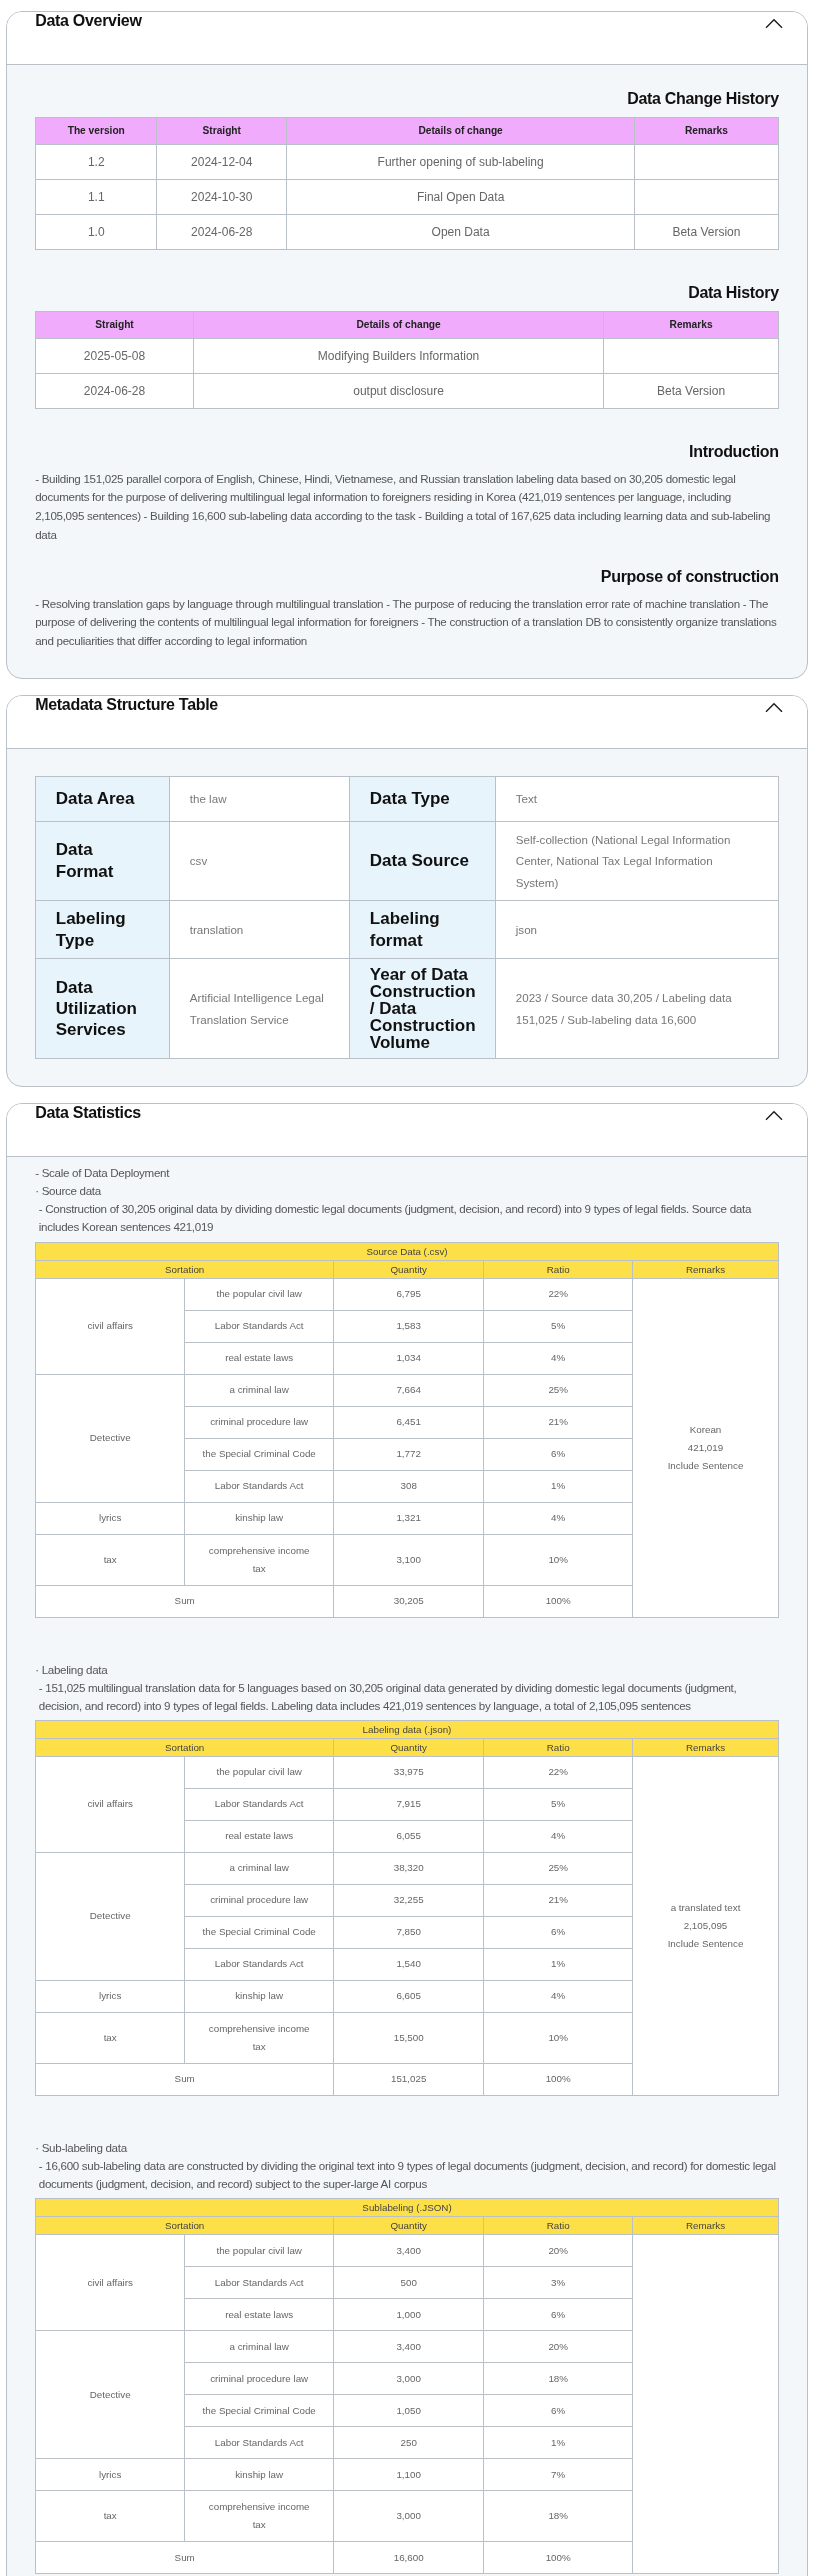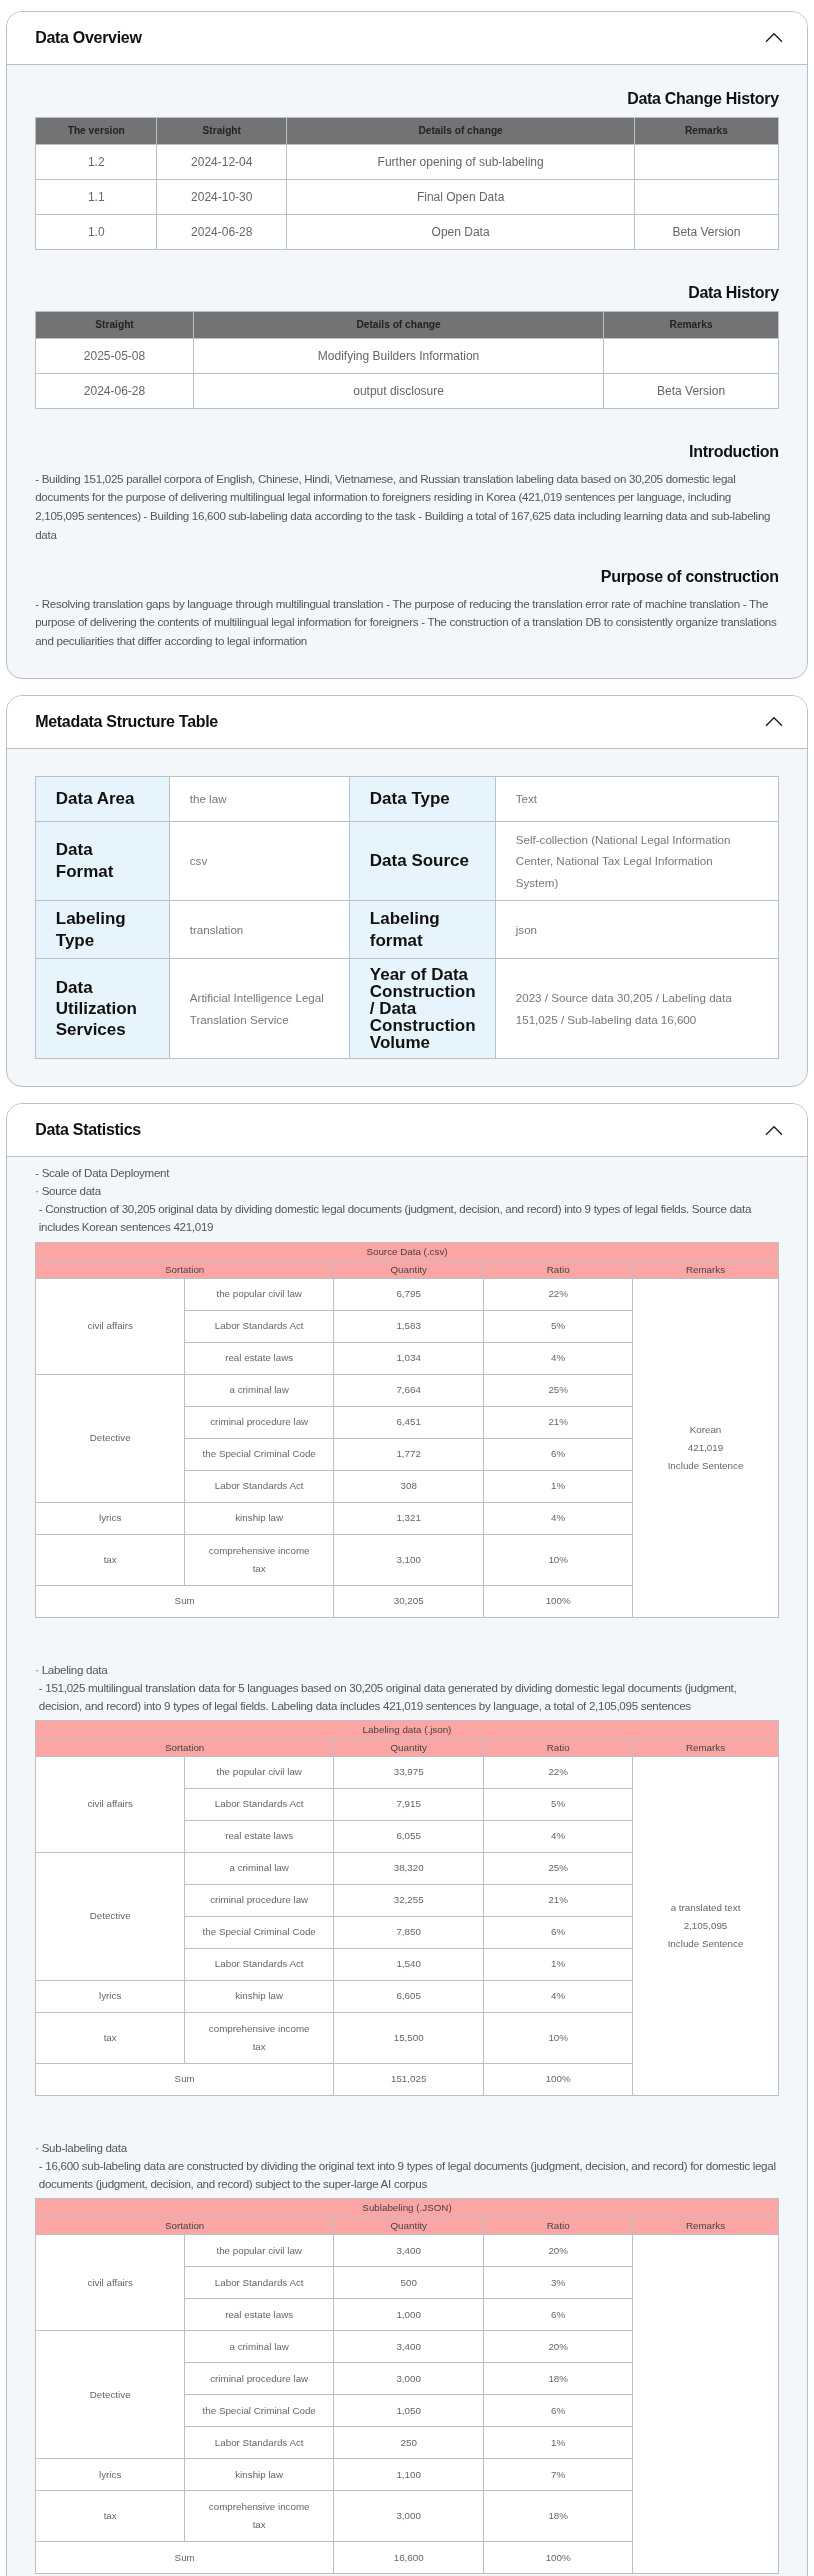--- a/index.html
+++ b/index.html
@@ -15,21 +15,21 @@
     border-radius: 16px;
     background: #f3f7fa;
     overflow: hidden;
     margin-bottom: 16px;
   }
   .card-header {
     height: 53px;
     background: #ffffff;
     border-bottom: 0.9px solid #b9c0c7;
     display: flex;
-    align-items: center;
+    align-items: flex-start;
     justify-content: space-between;
     padding: 0 21.4px 0 28px;
   }
   .card-title {
     font-size: 16px;
     font-weight: bold;
     color: #111;
     letter-spacing: -0.3px;
   }
   .chevron {
@@ -51,21 +51,21 @@
   .sec:last-child { margin-bottom: 0; }
   .sec-text {
     font-size: 11.6px;
     line-height: 21.4px;
     color: #555;
     letter-spacing: -0.3px;
   }
 
   table { border-collapse: collapse; width: 100%; background: #fff; }
   .t-hist th {
-    background: #737373;
+    background: #f0abfc;
     font-size: 10.2px;
     font-weight: bold;
     color: #222;
     height: 27px;
     border: 0.9px solid #b9c0c7;
     text-align: center;
   }
   .t-hist td {
     font-size: 12px;
     color: #666;
@@ -99,21 +99,21 @@
     font-size: 11.6px;
     color: #555;
     line-height: 18px;
     letter-spacing: -0.3px;
     margin-bottom: 5.3px;
   }
   .stat-intro .indent { padding-left: 3.6px; }
   .t-stat { margin-bottom: 43px; }
   .t-stat:last-child { margin-bottom: 0; }
   .t-stat th {
-    background: #fca5a5;
+    background: #fde047;
     font-weight: normal;
     font-size: 9.8px;
     color: #444;
     height: 18px;
     border: 0.9px solid #b9c0c7;
     text-align: center;
   }
   .t-stat td {
     font-size: 9.8px;
     color: #666;

